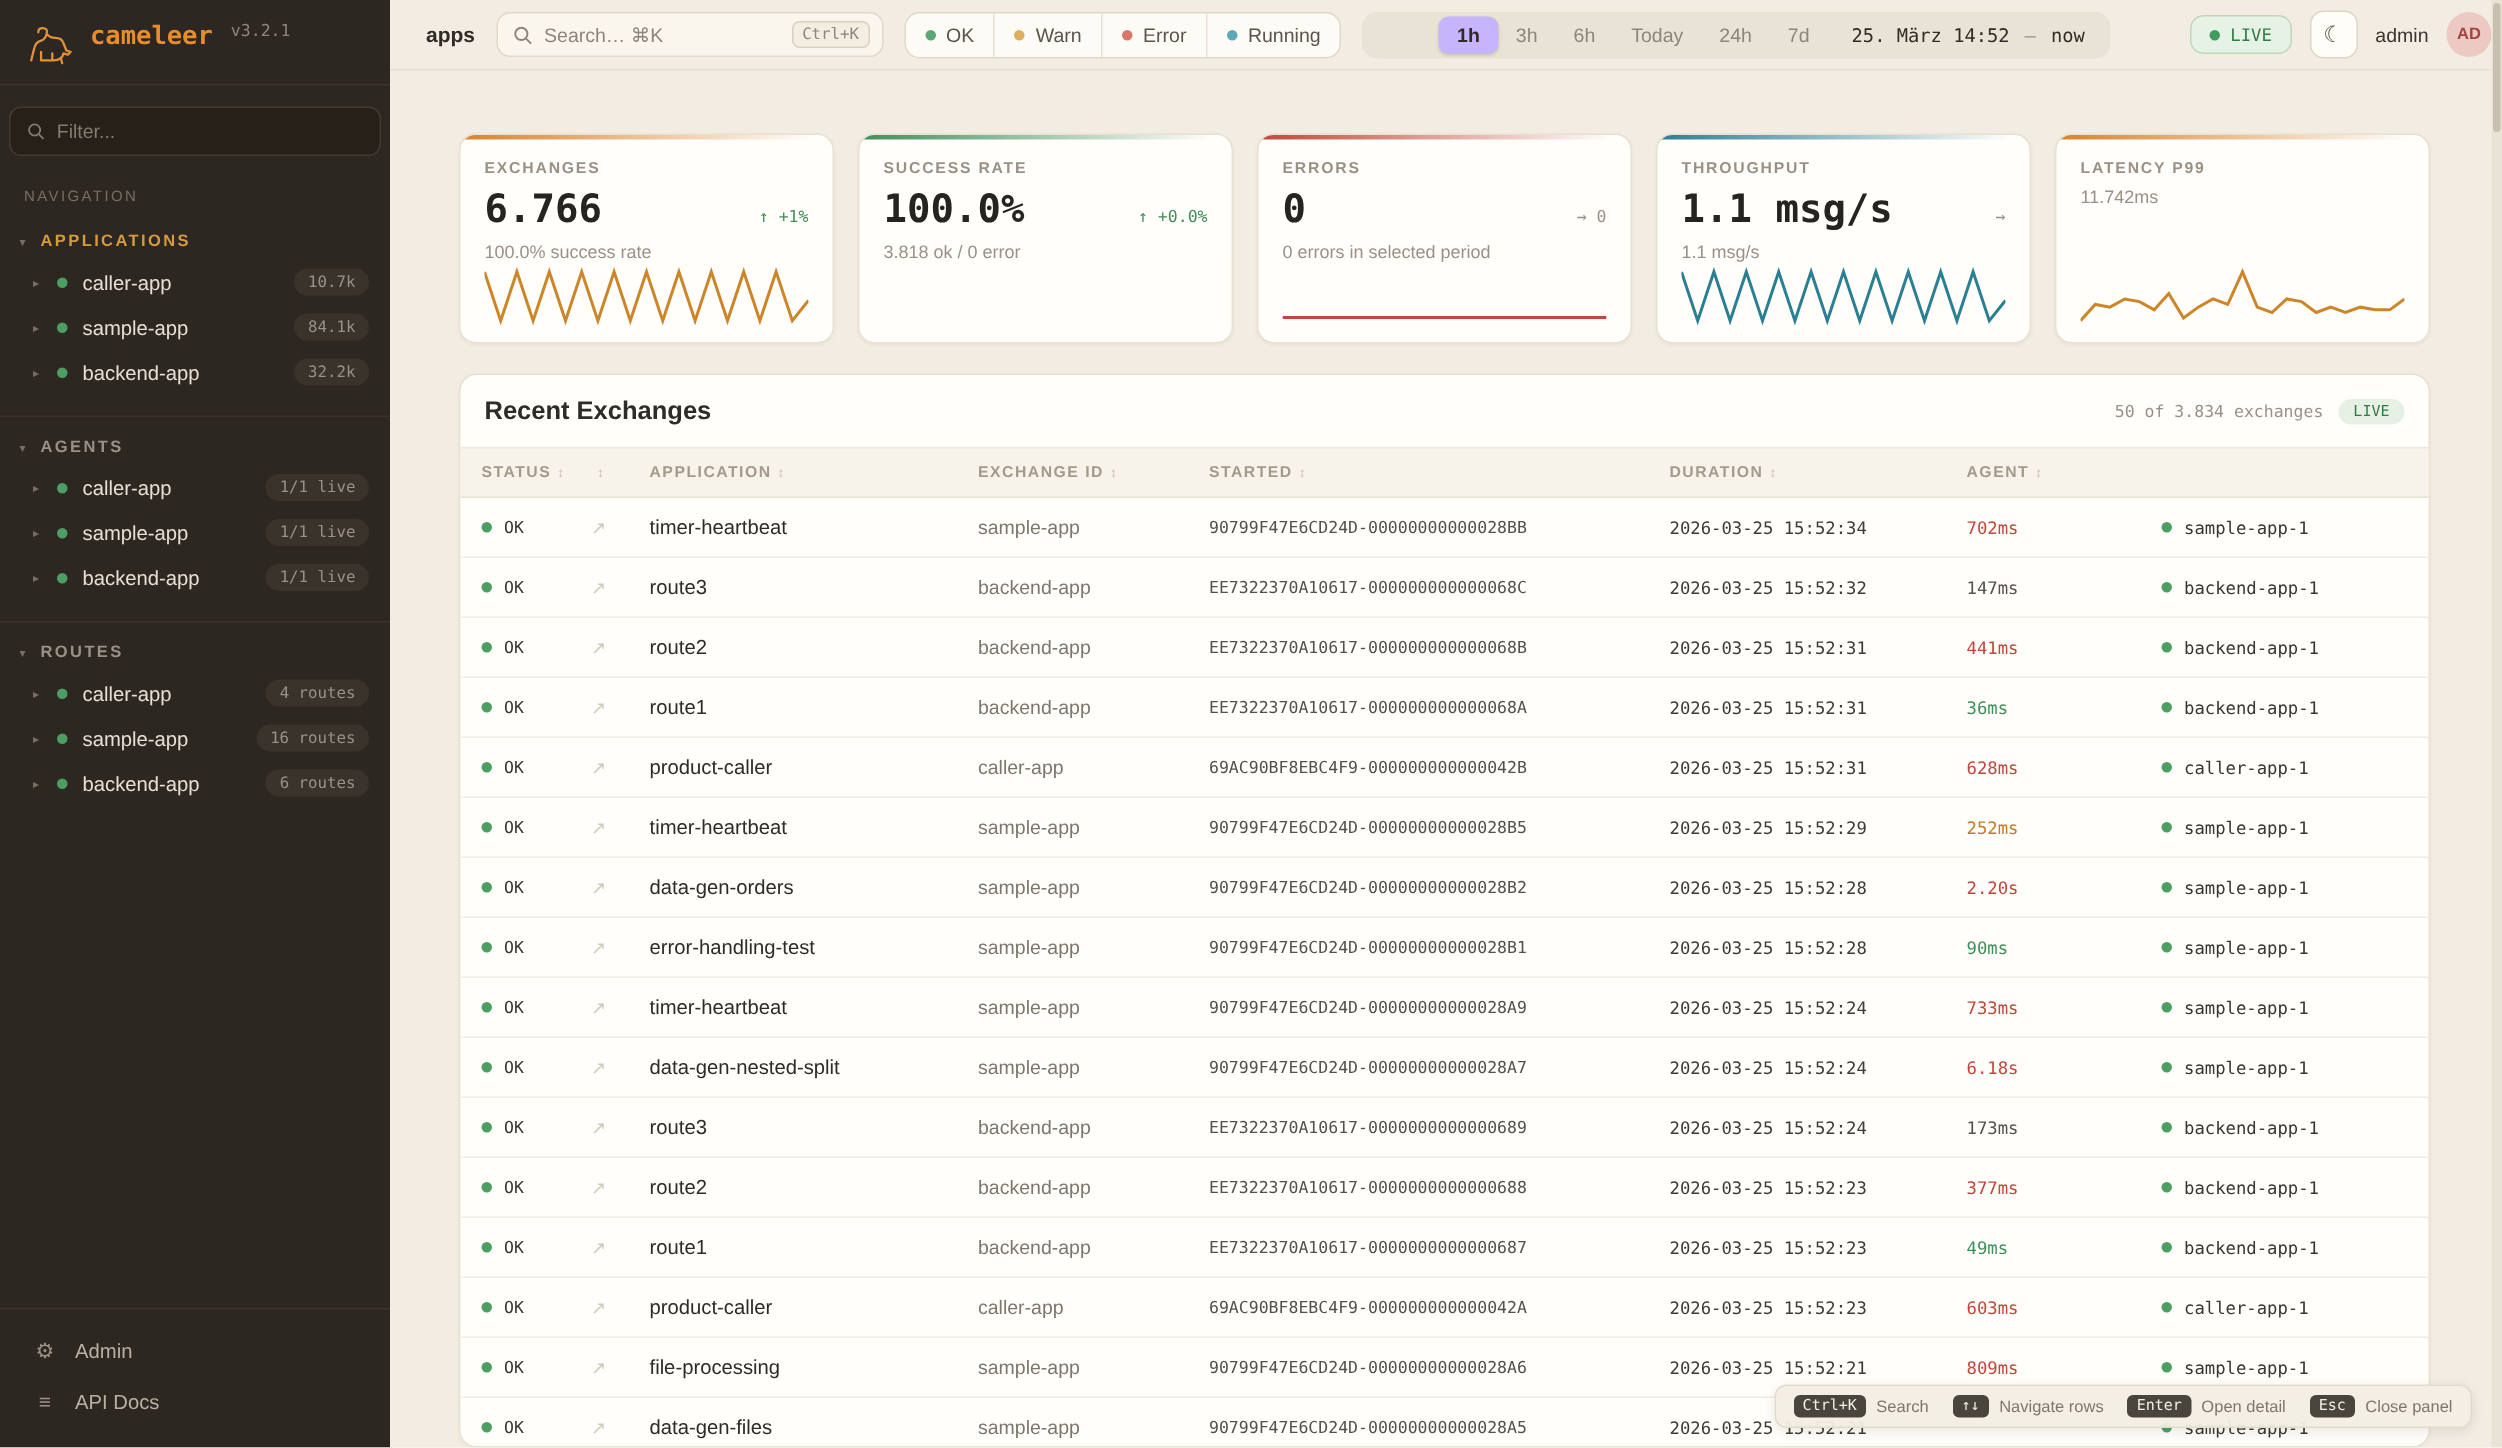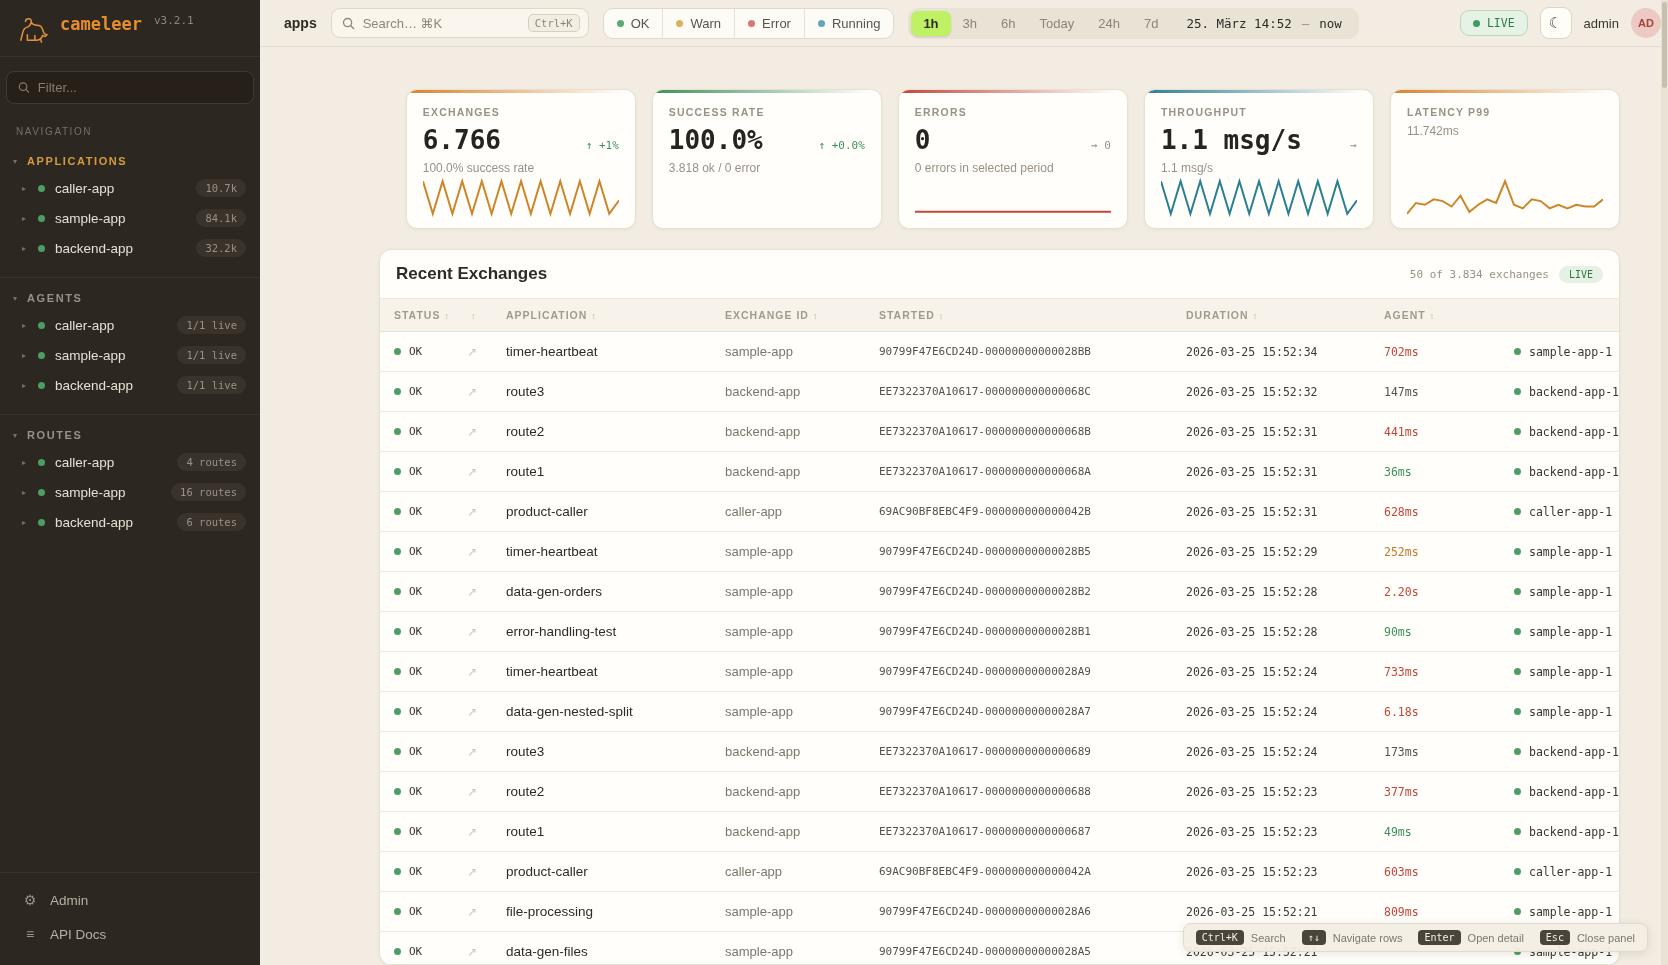--- a/index.html
+++ b/index.html
@@ -39,32 +39,32 @@
   .context-label { font-size:14px; font-weight:bold; color:#2f2b26; }
   .searchbox { display:flex; align-items:center; gap:8px; background:#faf6ee; border:1px solid #e0d9c9; border-radius:9px; padding:5px 8px 5px 10px; width:258px; }
   .searchbox input { border:none; background:transparent; outline:none; font-size:13px; color:#a16207; width:130px; font-family:"Liberation Sans", sans-serif; }
   .searchbox input::placeholder { color:#8d857a; }
   .kbd-hint { font-family:"DejaVu Sans Mono", monospace; font-size:10.5px; color:#8d857a; border:1px solid #d8d0bf; border-radius:5px; padding:2px 6px; background:#f3eee2; margin-left:auto; }
   .statusfilters { display:flex; border:1px solid #e0d9c9; border-radius:10px; background:#fdfbf5; overflow:hidden; }
   .sf-seg { display:flex; align-items:center; gap:7px; padding:7px 13px; font-size:13px; color:#5a544b; cursor:pointer; }
   .sf-seg + .sf-seg { border-left:1px solid #e8e1d1; }
   .ranges { display:flex; align-items:center; background:#e9e3d6; border-radius:10px; padding:3px; }
   .range-btn { border:none; background:transparent; font-size:13px; color:#8d857a; padding:5px 12px; border-radius:7px; cursor:pointer; font-family:"Liberation Sans", sans-serif; }
-  .range-btn.active { background:#bef264; color:#2f2b26; font-weight:bold; box-shadow:0 1px 2px rgba(60,50,30,.15); }
+  .range-btn.active { background:#c4b5fd; color:#2f2b26; font-weight:bold; box-shadow:0 1px 2px rgba(60,50,30,.15);margin-left:48px; }
   .range-time { font-family:"DejaVu Sans Mono", monospace; font-size:12.5px; color:#2f2b26; padding:0 14px 0 16px; display:flex; gap:10px; align-items:center; }
   .range-sep { color:#9a9186; }
   .topbar-right { margin-left:auto; display:flex; align-items:center; gap:12px; }
   .live-badge { display:flex; align-items:center; gap:7px; background:#e7f2e6; border:1px solid #bed7ba; color:#2e7d46; border-radius:9px; padding:5px 12px; font-family:"DejaVu Sans Mono", monospace; font-size:11.5px; cursor:pointer; }
   .live-dot { width:7px; height:7px; border-radius:50%; background:#3f9d5d; }
   .theme-btn { width:32px; height:32px; border:1px solid #ddd6c5; background:#fffdf8; border-radius:9px; font-size:15px; color:#5a544b; cursor:pointer; }
   .user-name { font-size:13px; color:#3a352e; }
   .avatar { width:30px; height:30px; border-radius:50%; background:#ecc9c3; color:#a3453c; font-size:11px; font-weight:bold; display:flex; align-items:center; justify-content:center; cursor:pointer; }
 
   
-  .content { flex:1; padding:42px 48px 0 46px; display:flex; flex-direction:column; overflow:hidden;align-items:flex-end; }
+  .content { flex:1; padding:42px 48px 0 46px; display:flex; flex-direction:column; overflow:hidden; }
   .cards-row { display:flex; gap:16px; }
   .stat-card { flex:1; background:#fffefb; border:1px solid #e8e1d2; border-radius:11px; height:140px; position:relative; padding:16px 16px 10px; overflow:hidden; box-shadow:0 1px 3px rgba(80,65,40,.06); display:flex; flex-direction:column; }
   .card-accent { position:absolute; top:0; left:0; right:0; height:3px; border-radius:11px 11px 0 0; }
   .card-label { font-size:10.5px; font-weight:bold; letter-spacing:1.2px; color:#9a9186; }
   .card-main { display:flex; align-items:baseline; justify-content:space-between; margin-top:7px; }
   .card-value { font-family:"DejaVu Sans Mono", monospace; font-weight:bold; font-size:26px; color:#262320; white-space:nowrap; }
   .card-delta { font-family:"DejaVu Sans Mono", monospace; font-size:11px; white-space:nowrap; }
   .card-sub { font-size:12px; color:#9a9186; margin-top:6px; }
   .card-spark { margin-top:auto; height:42px; }
   .card-spark svg { width:100%; height:100%; display:block; }

